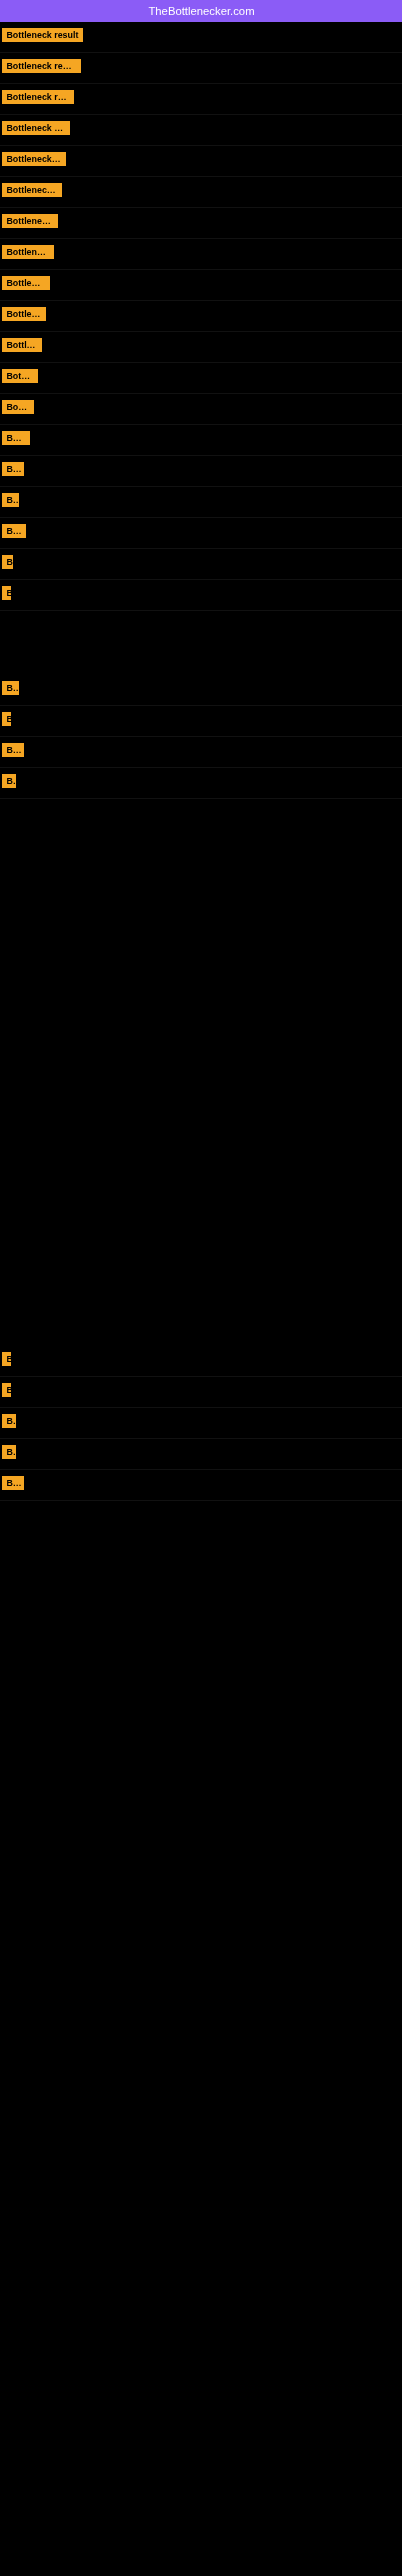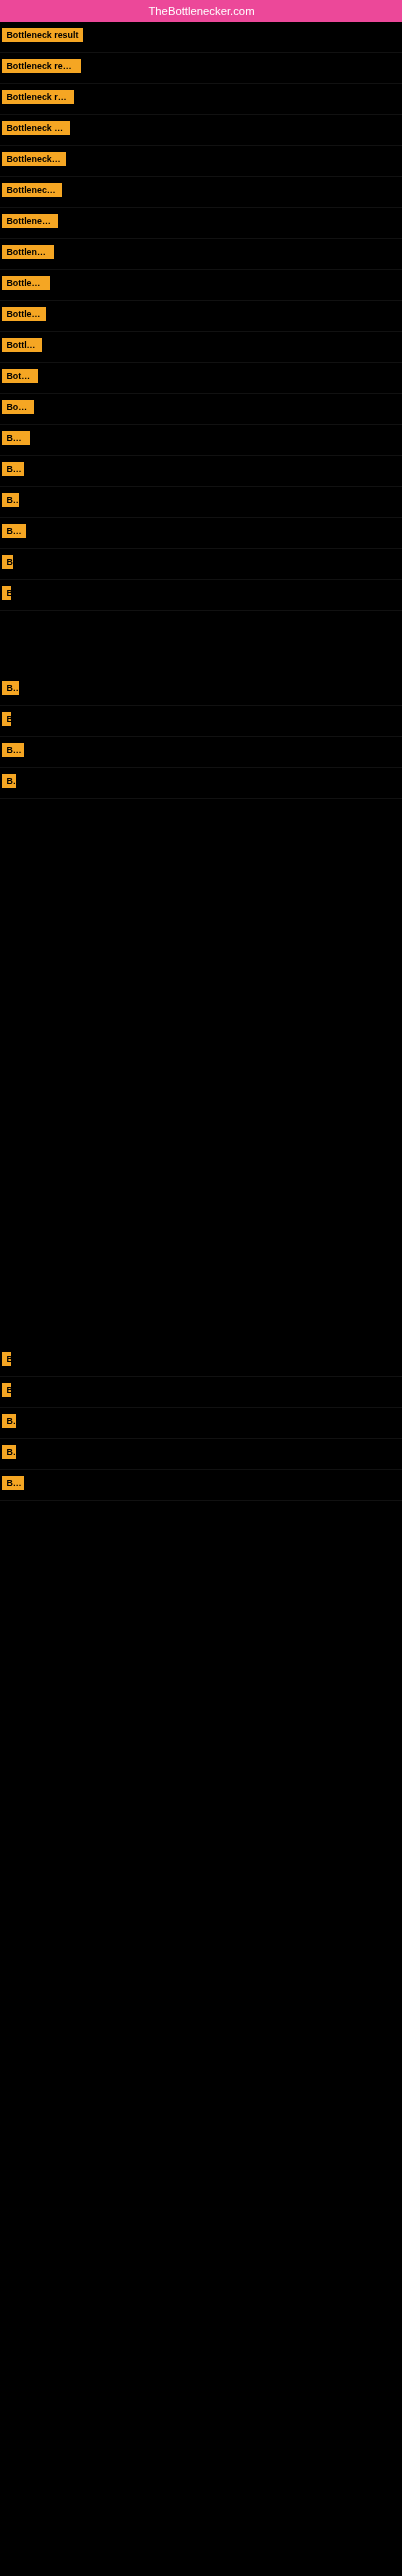--- a/index.html
+++ b/index.html
@@ -14,21 +14,21 @@
       background-color: #000000;
       font-family: Arial, sans-serif;
       position: relative;
     }
 
     .site-title {
       text-align: center;
       color: #ffffff;
       font-size: 11.3px;
       padding: 4.8px 0;
-      background: #ec4899;
+      background: #8b5cf6;
     }
 
     .bottleneck-badge {
       display: inline-block;
       background-color: #f5a623;
       color: #000000;
       font-size: 8.9px;
       font-weight: bold;
       padding: 2.4px 4.8px;
       white-space: nowrap;

